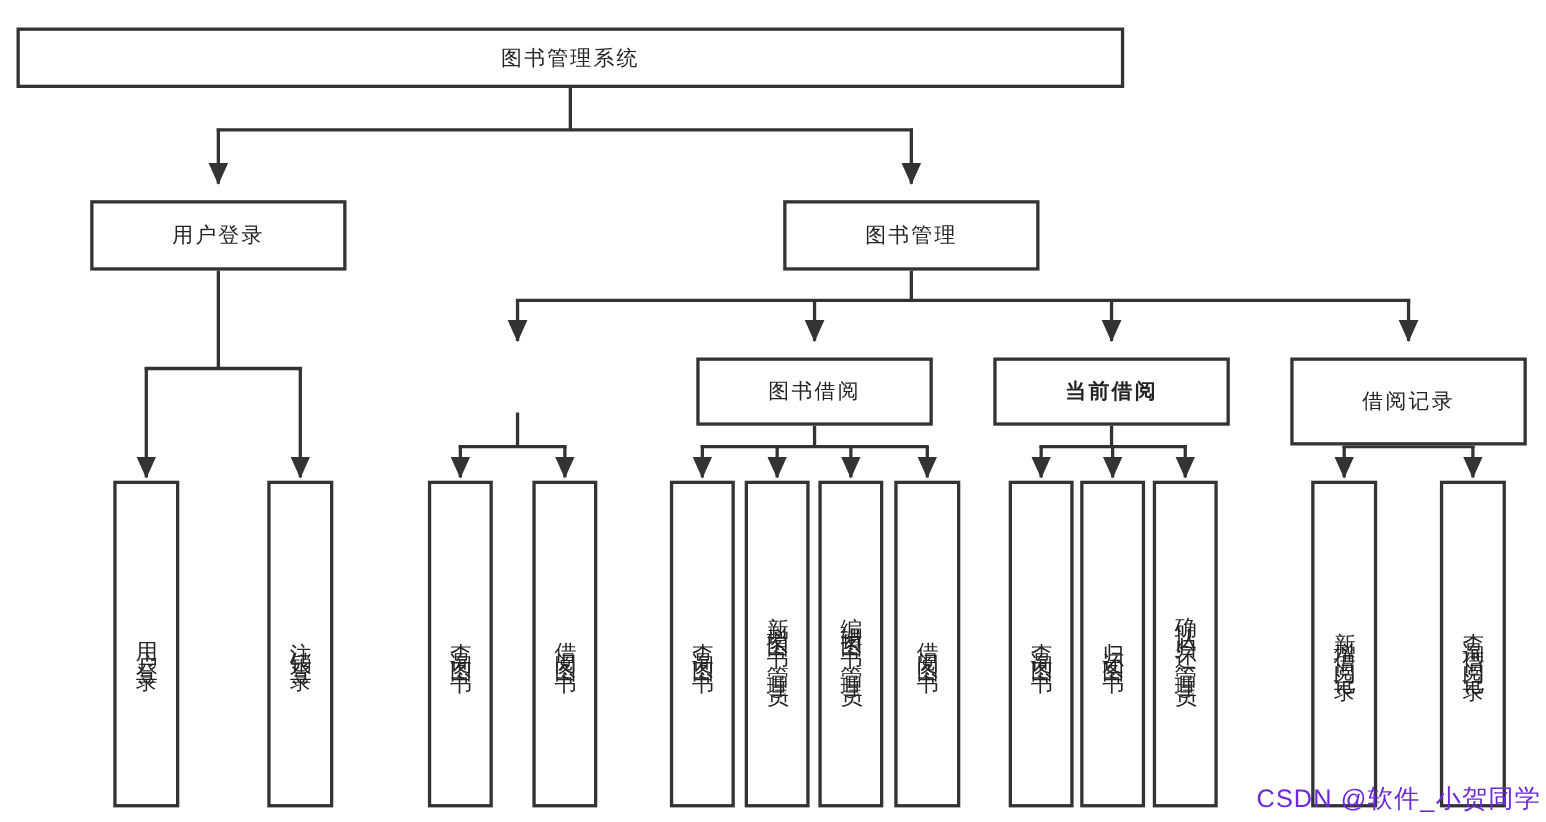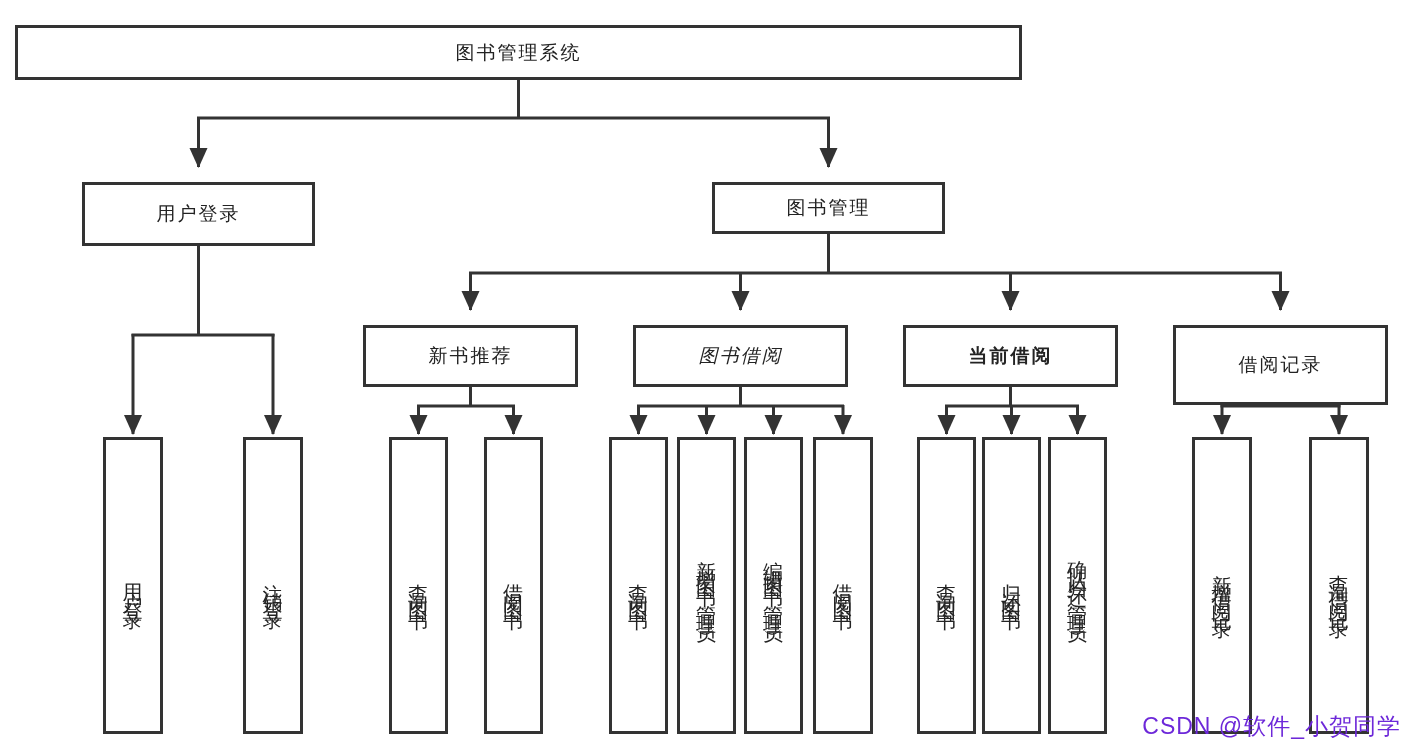--- a/index.html
+++ b/index.html
@@ -109,24 +109,23 @@
       <line class="cl" x1="1280.5" y1="375" x2="1280.5" y2="406"></line>
       <line class="cl" x1="1220.5" y1="406" x2="1340.5" y2="406"></line>
       <line class="cl" x1="1222" y1="405" x2="1222" y2="434" marker-end="url(#arw)"></line>
       <line class="cl" x1="1339" y1="405" x2="1339" y2="434" marker-end="url(#arw)"></line>
     </g>
   </svg>
 
   <div class="node node-h" style="left:15px; top:13px; width:1007px; height:55px;">图书管理系统</div>
 
   <div class="node node-h" style="left:82px; top:170px; width:233px; height:64px;">用户登录</div>
-  <div class="node node-h" style="left:712px; top:170px; width:233px; height:52px;">图书管理</div>
+  <div class="node node-h" style="left:712px; top:170px; width:233px; height:64px;">图书管理</div>
 
-  <div class="node node-h" style="left:363px; top:313px; width:215px; height:62px;">新书推荐</div>
-  <div class="node node-h" style="left:633px; top:313px; width:215px; height:62px;font-style:italic;">图书借阅</div>
+  <div class="node node-h" style="left:633px; top:313px; width:215px; height:62px;">图书借阅</div>
   <div class="node node-h" style="left:903px; top:313px; width:215px; height:62px;font-weight:bold;">当前借阅</div>
   <div class="node node-h" style="left:1173px; top:313px; width:215px; height:80px;">借阅记录</div>
 
   <div class="node node-v" style="left:103px; top:437px; width:60px; height:297px;">
     <span class="vtext">用户登录</span>
   </div>
   <div class="node node-v" style="left:243px; top:437px; width:60px; height:297px;">
     <span class="vtext">注销登录</span>
   </div>
 

